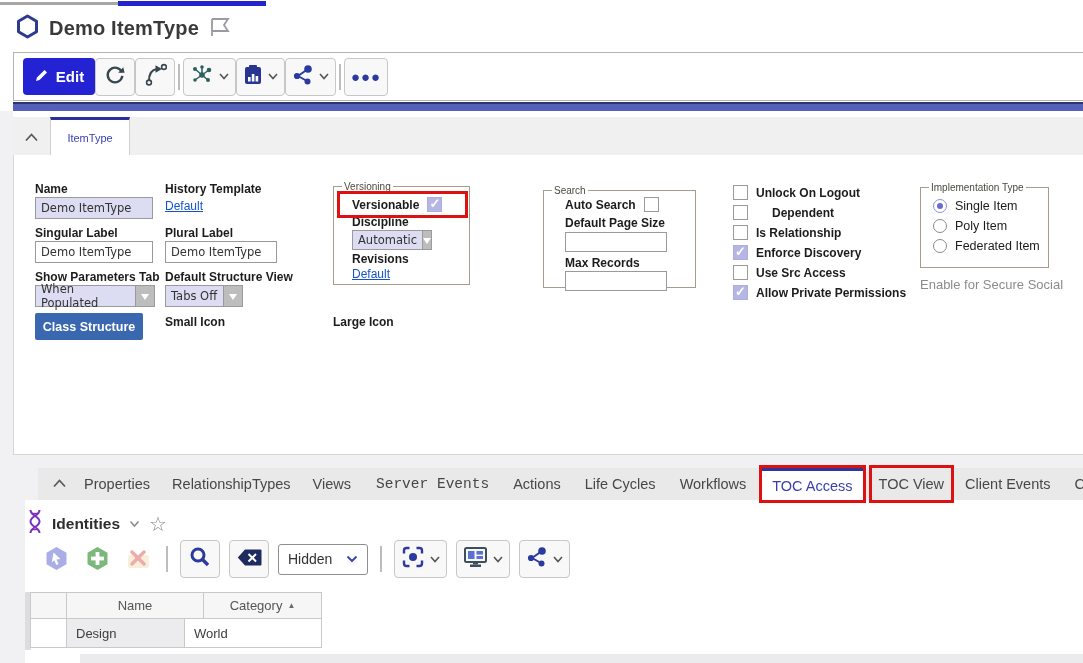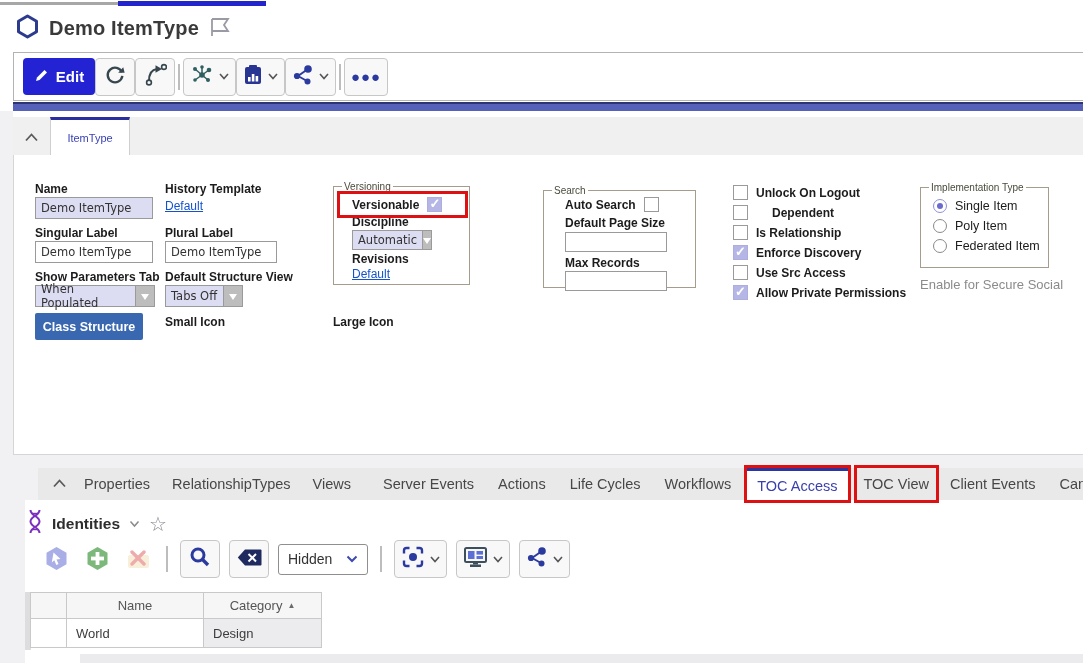--- a/index.html
+++ b/index.html
@@ -294,21 +294,21 @@
 
 <div class="abs bstrip">
   <span style="margin-left:14px;">
     <svg width="15" height="11" viewBox="0 0 15 11">
         <polyline points="2,8.5 7.5,2.5 13,8.5" fill="none" stroke="#5a5a5a" stroke-width="1.8"></polyline>
       </svg>
   </span>
   <span class="btab" style="margin-left:17px;">Properties</span>
   <span class="btab" style="margin-left:22px;">RelationshipTypes</span>
   <span class="btab" style="margin-left:22px;">Views</span>
-  <span class="btab" style="margin-left:32px;">Server Events</span>
+  <span class="btab" style="margin-left:25px;font-family:Liberation Mono, monospace;">Server Events</span>
   <span class="btab" style="margin-left:24px;">Actions</span>
   <span class="btab" style="margin-left:24px;">Life Cycles</span>
   <span class="btab" style="margin-left:24px;">Workflows</span>
   <span class="btab active outlined" style="margin-left:16px;">TOC Access</span>
   <span class="btab outlined" style="margin-left:9px;height:32px;display:flex;align-items:center;padding:0 7px;">TOC View</span>
   <span class="btab" style="margin-left:14px;">Client Events</span>
   <span class="btab" style="margin-left:24px;">Can Add</span>
 
 </div>
 
@@ -448,18 +448,18 @@
     <div class="gcell c1">
         <span>Name</span>
       </div>
     <div class="gcell c2">
         <span>Category</span>
         <span class="sortmark">▲</span>
       </div>
   </div>
   <div class="grow gbody">
     <div class="gcell first c0"></div>
+    <div class="gcell c2 shade">Design</div>
     <div class="gcell c1">World</div>
-    <div class="gcell c2 shade">Design</div>
   </div>
 </div>
 
 <div class="abs" style="left:80px;top:654px;width:1003px;height:9px;background:#ebebed;"></div>
 
 </body></html>

